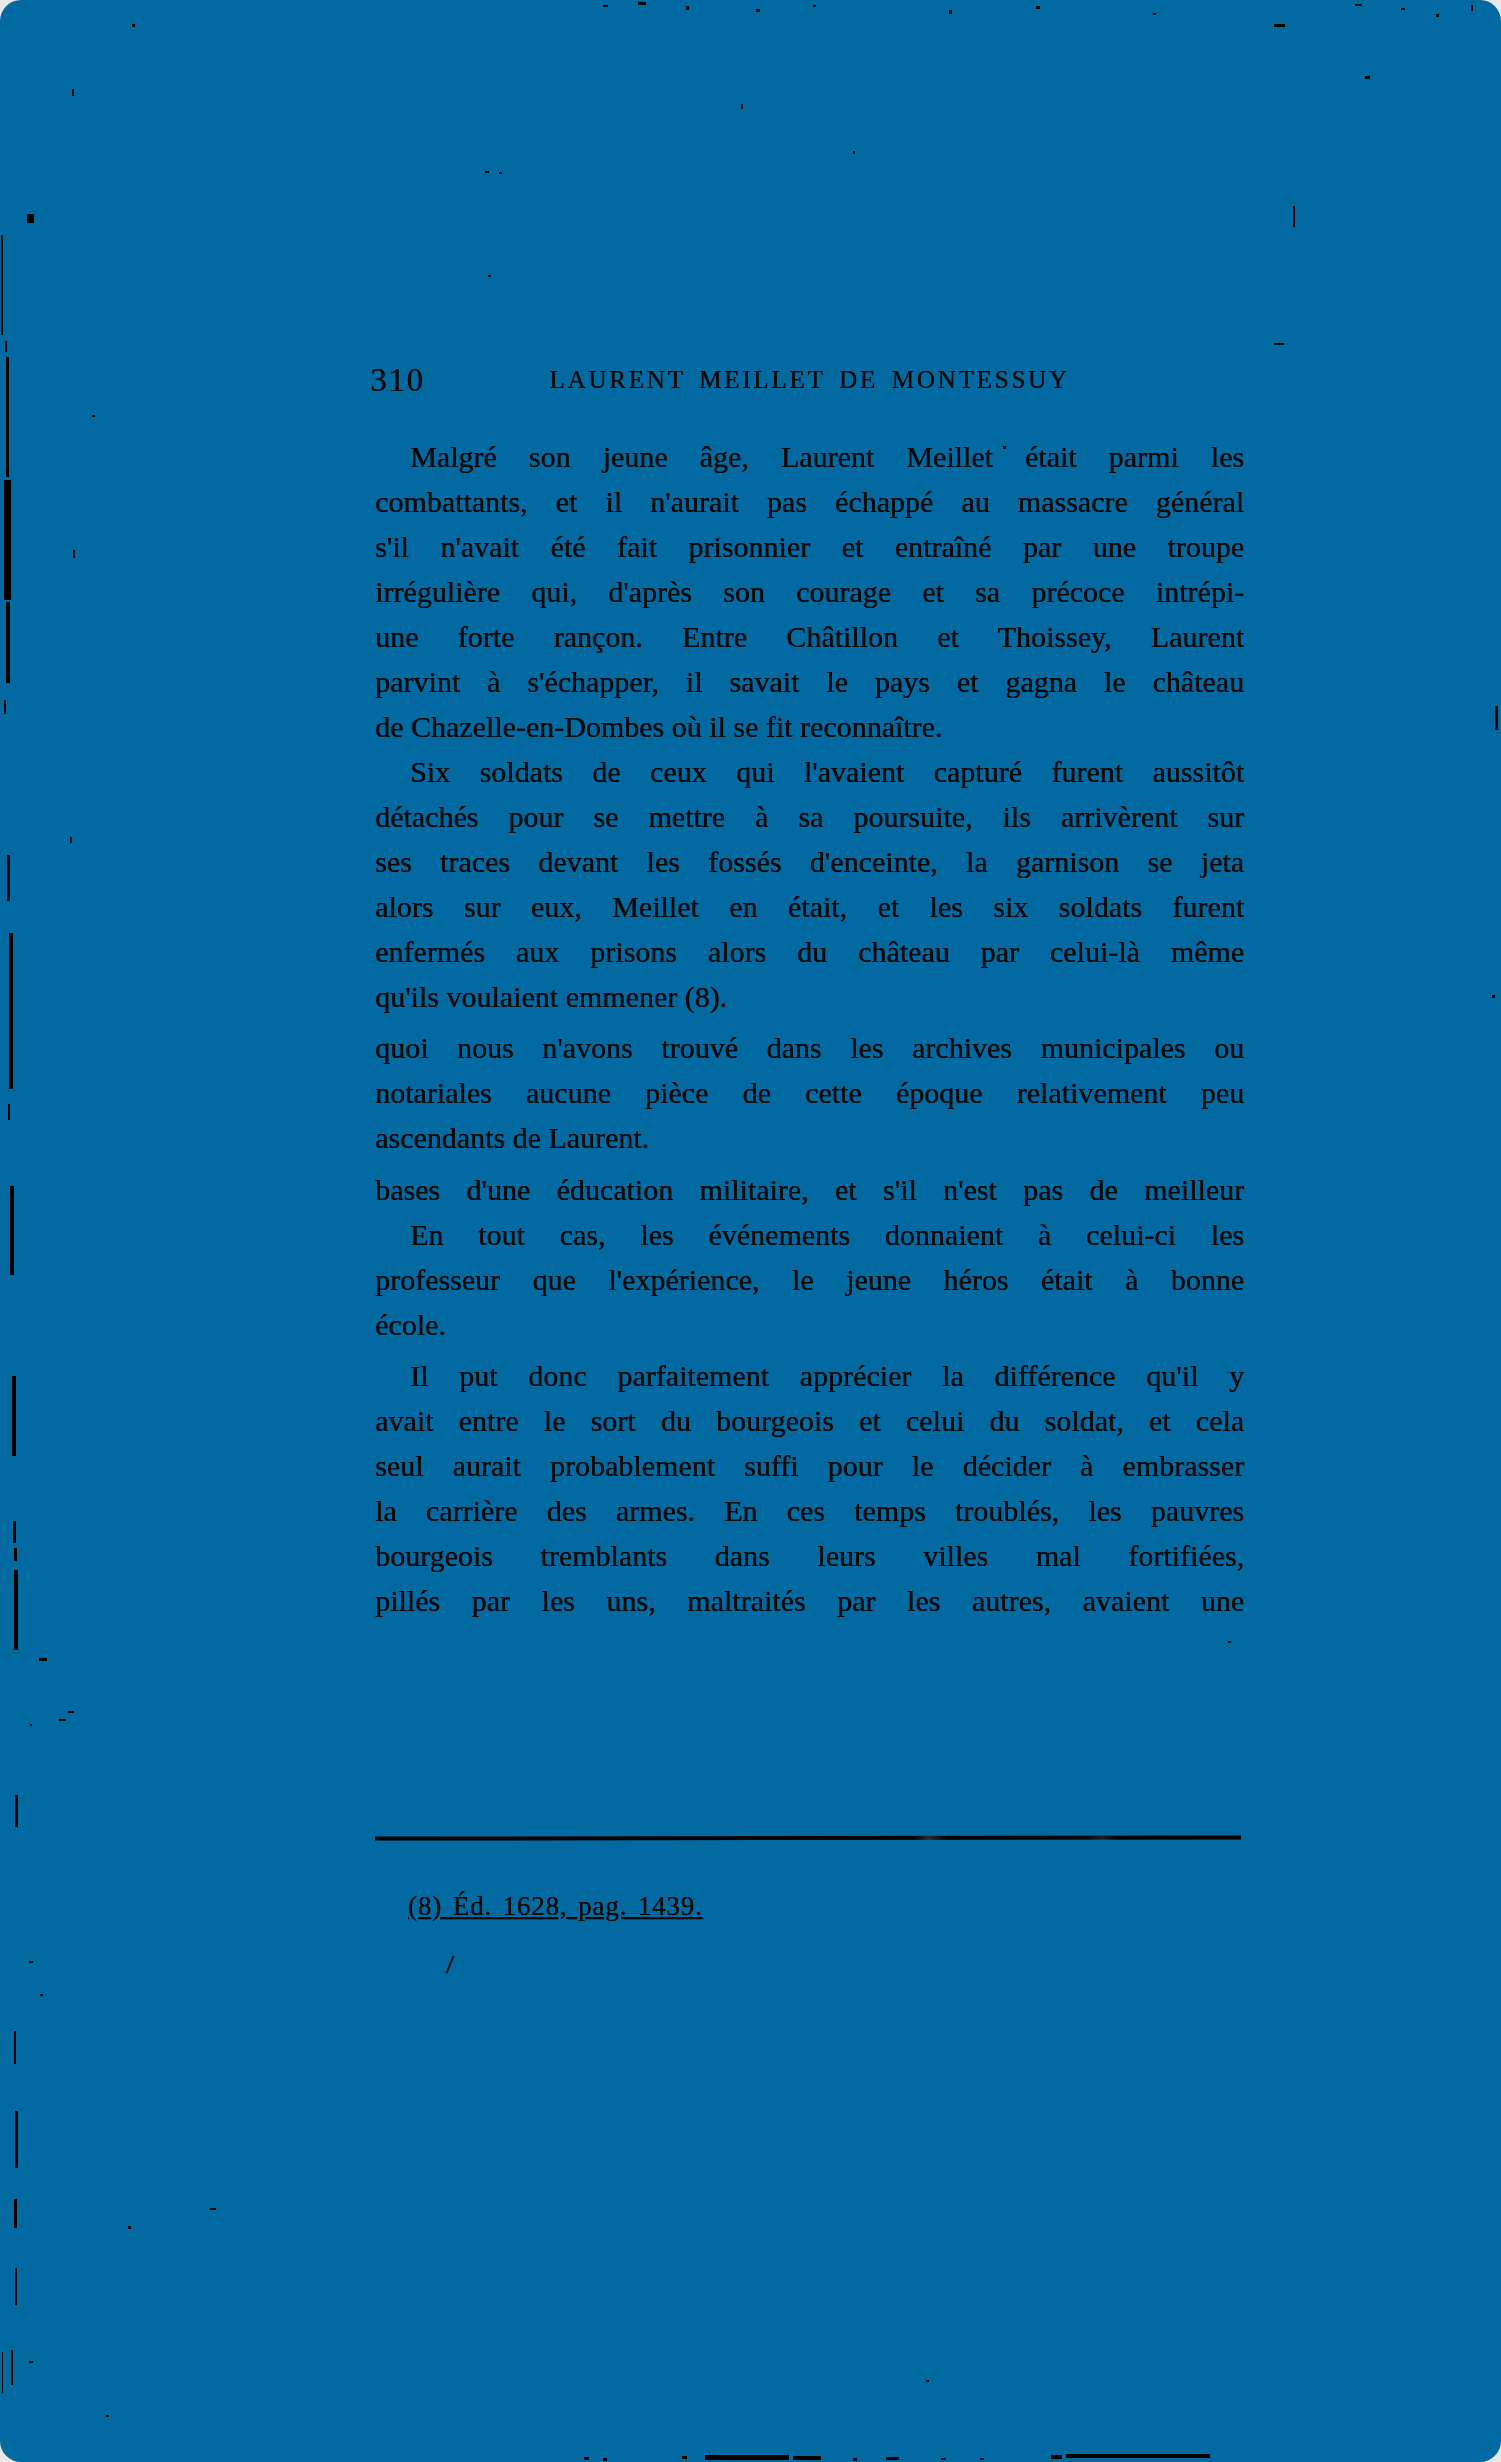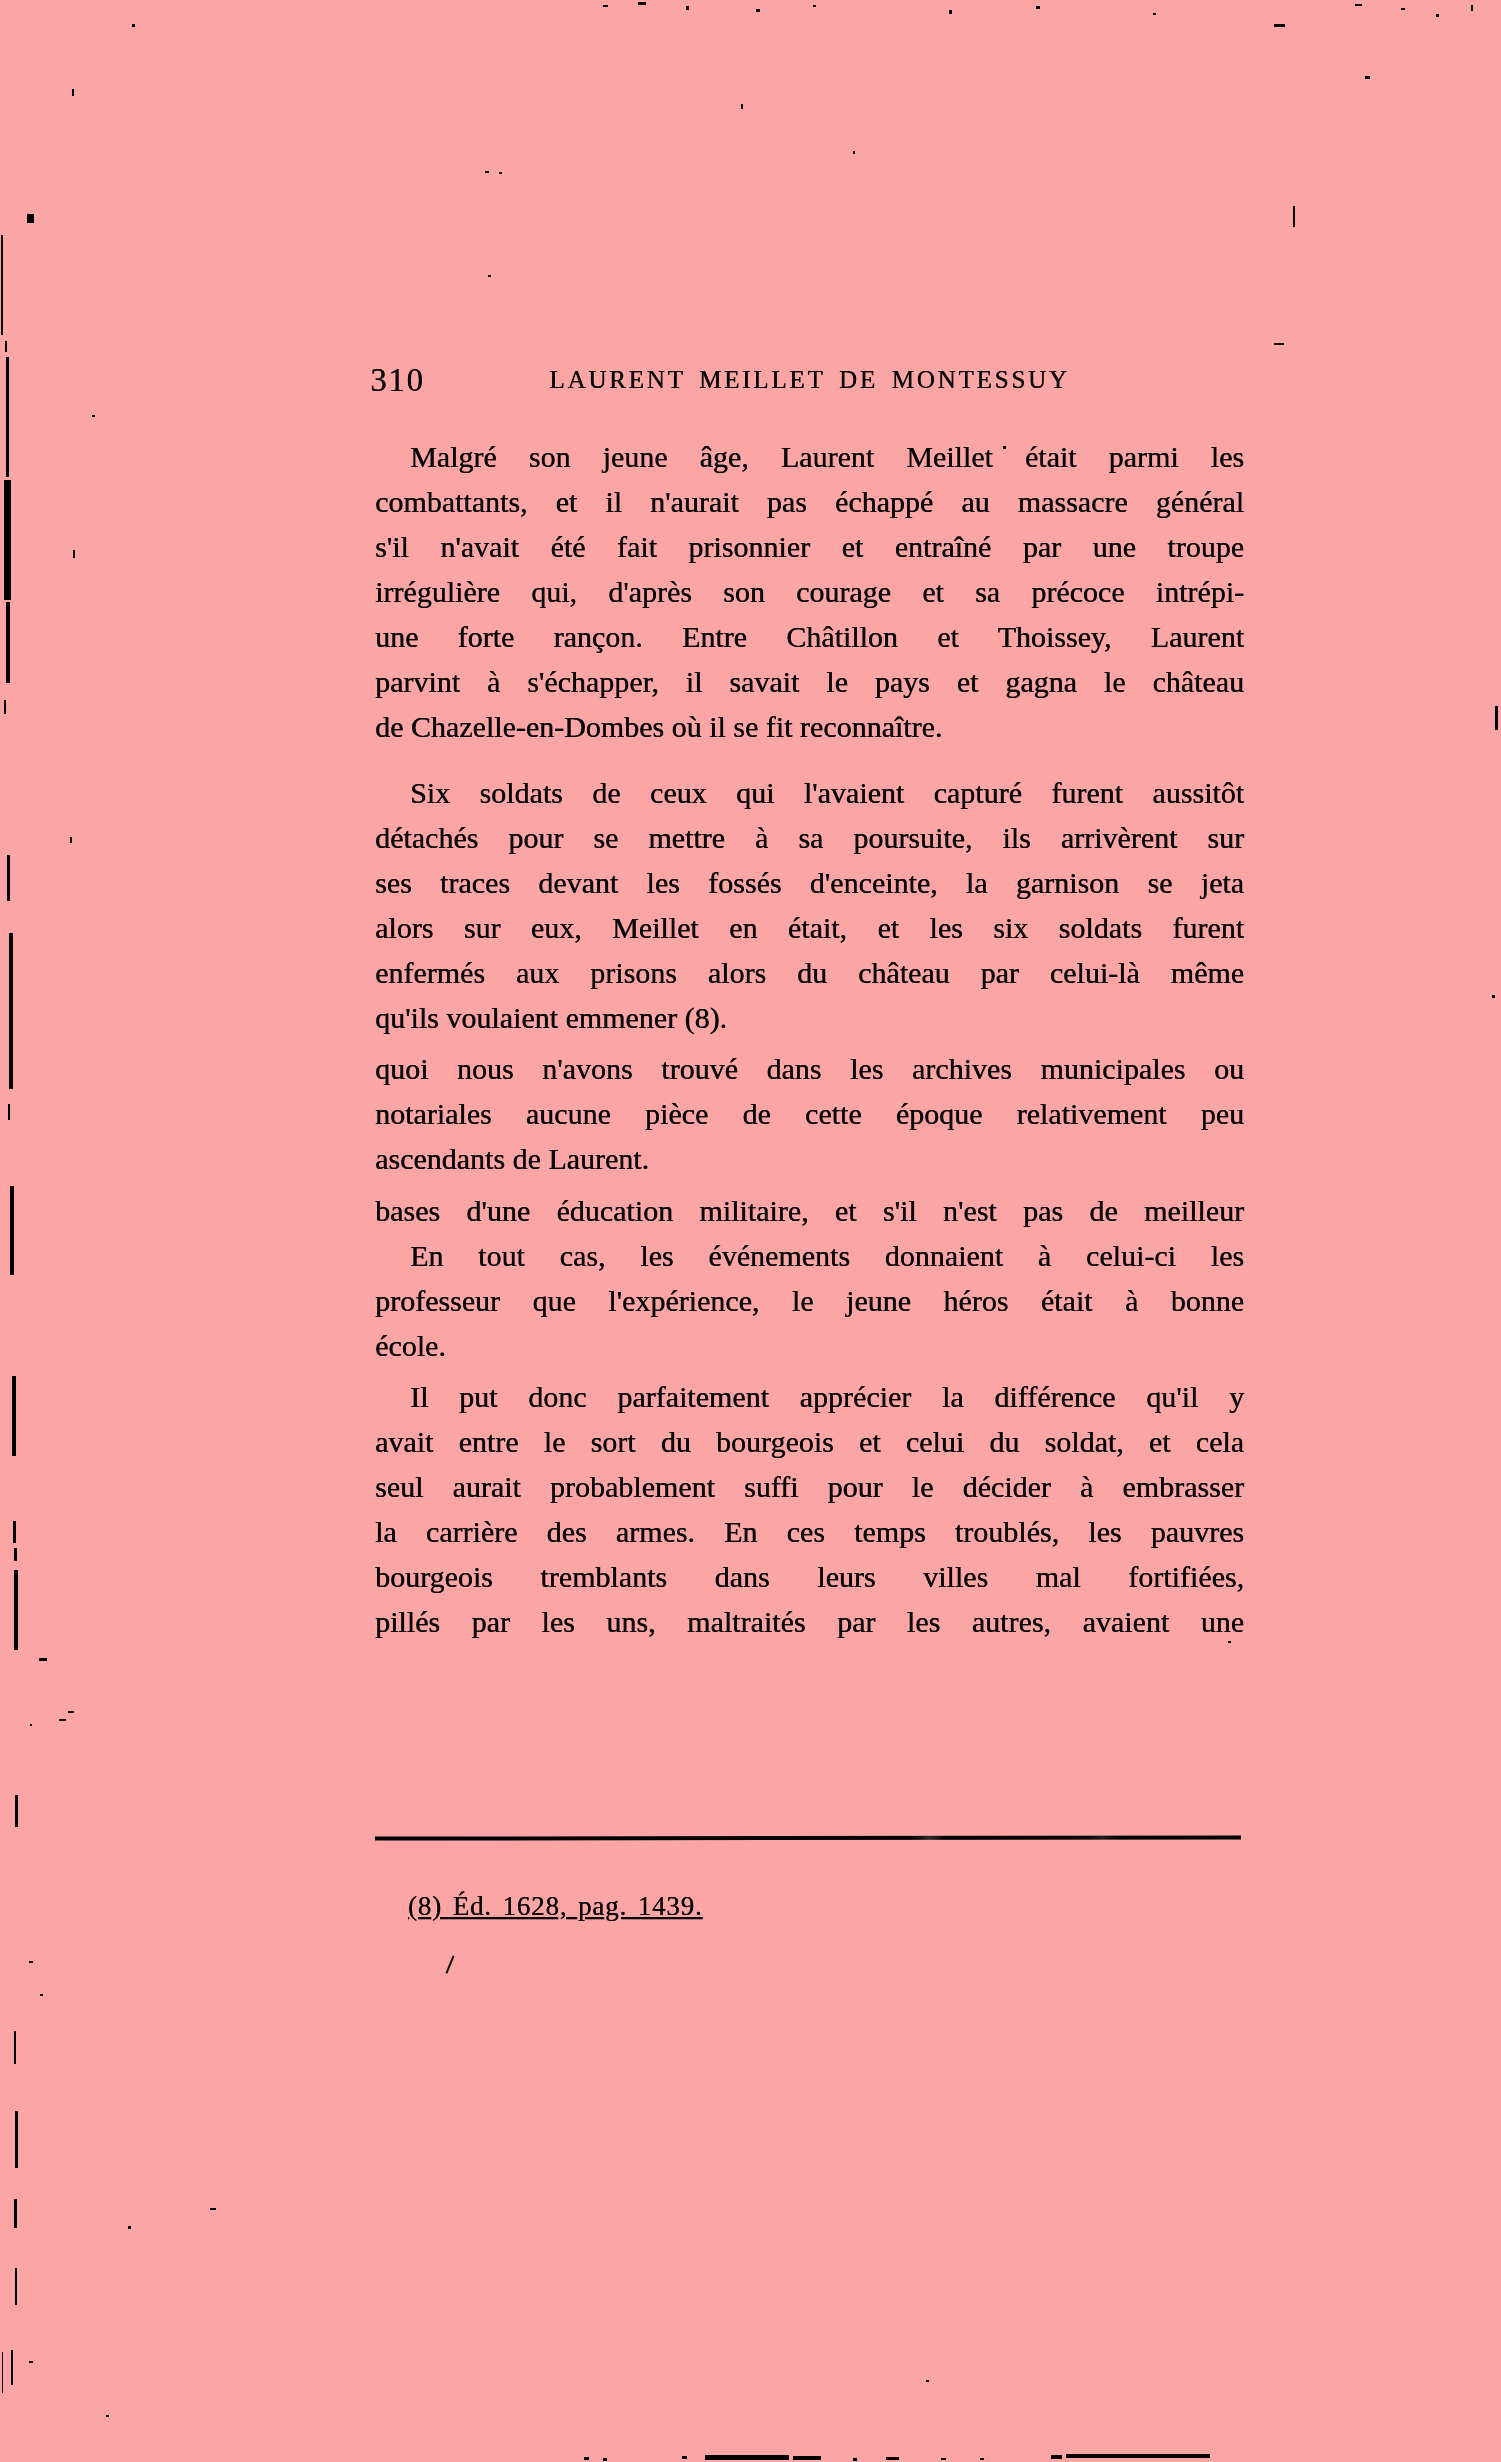--- a/index.html
+++ b/index.html
@@ -4,24 +4,25 @@
 <style>
   html, body {
     margin: 0;
     padding: 0;
     background: #e8e8e8;
   }
   .page {
     position: relative;
     width: 1501px;
     height: 2462px;
-    background: #fca5a5;
+    background: #0369a1;
     overflow: hidden;
     font-family: "Liberation Serif", "DejaVu Serif", serif;
     color: #0a0a0a;
+    border-radius: 21px;
   }
   
   .header {
     position: absolute;
     left: 375px;
     top: 360px;
     width: 869px;
     height: 41px;
   }
   .page-number {
@@ -48,21 +49,21 @@
   .text-block {
     position: absolute;
     left: 375px;
     top: 434px;
     width: 869px;
     font-size: 30px;
     line-height: 45px;
     text-shadow: 0.4px 0.4px 0 #0a0a0a;
   }
   .para { margin: 0; }
-  .para.gap-big   { margin-top: 21px; }
+  .para.gap-big   { }
   .para.gap-small { margin-top: 6.4px;  }
   .line {
     text-align: justify;
     text-align-last: justify;
     white-space: normal;
   }
   .line.first { text-indent: 35px; }
   .line.flush-end { text-align-last: left; }
   
   .footnote-rule {

